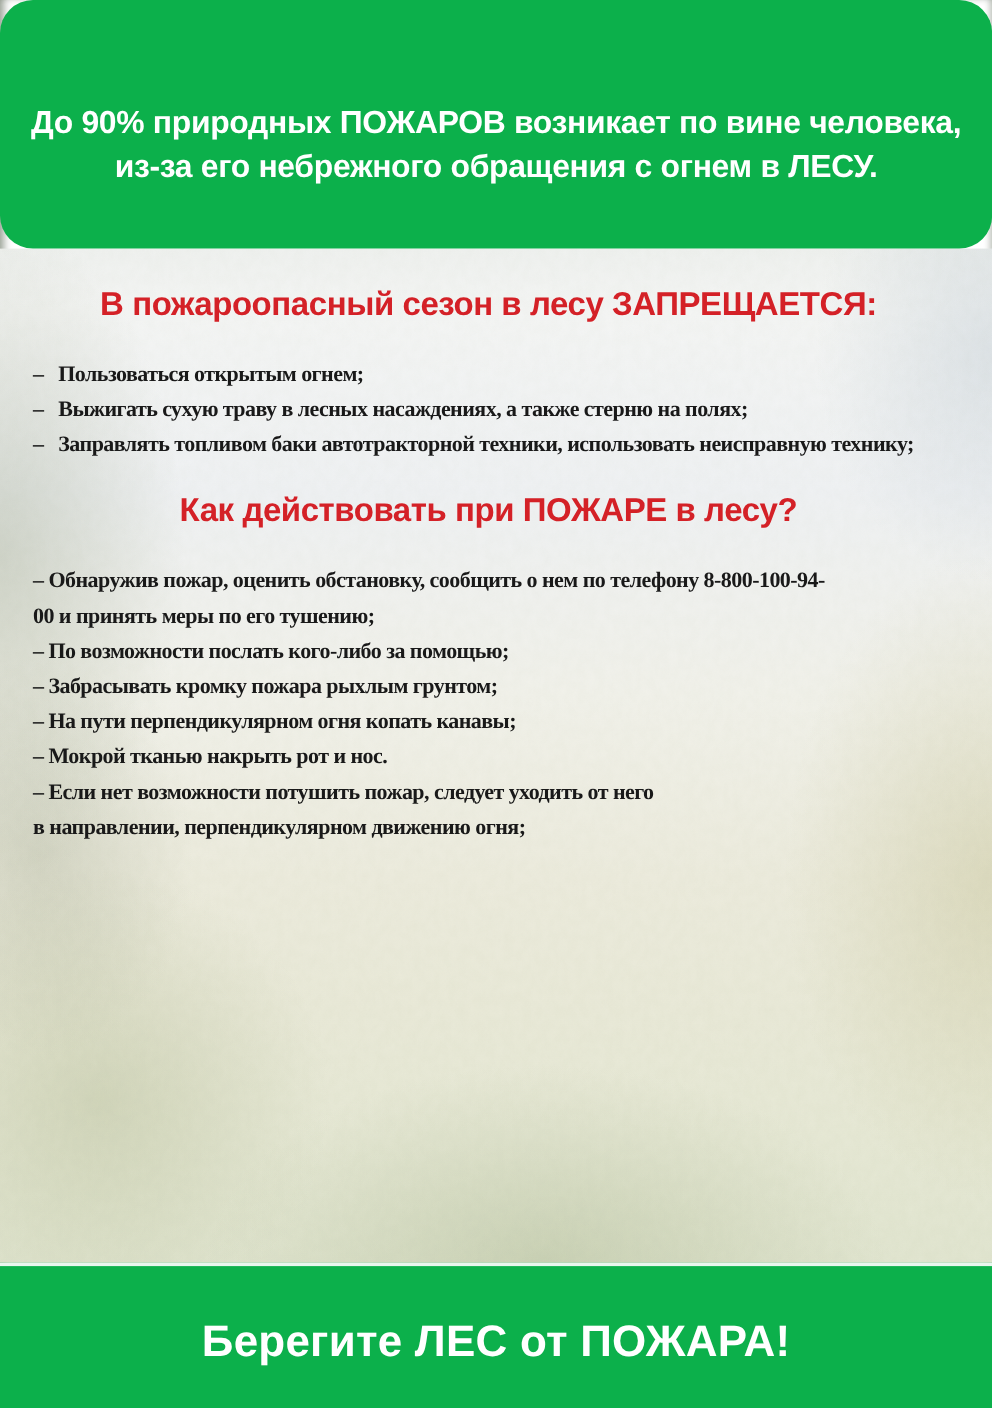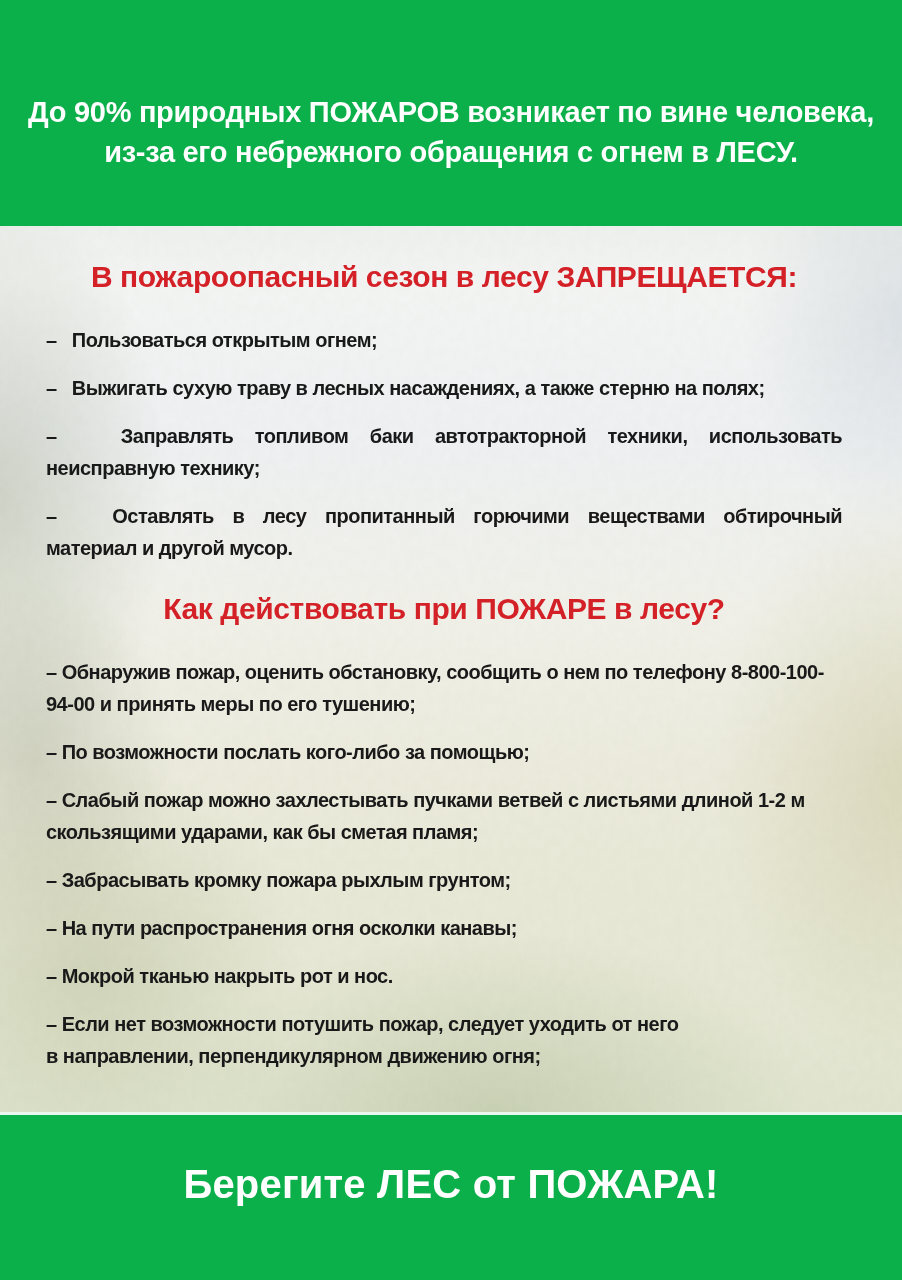--- a/index.html
+++ b/index.html
@@ -19,30 +19,30 @@
   
   .band {
     background: var(--band-green, #0cb04b);
     color: var(--band-text, #ffffff);
     text-align: center;
     box-sizing: border-box;
     flex: 0 0 auto;
     position: relative;
     z-index: 2;
   }
-  .band-top { height: 226px; padding-top: 92px; }
+  .band-top { height: 226px; padding-top: 92px; border-radius: 30px; }
   .band-title {
     margin: 0;
     font-size: 29px;
     line-height: 40px;
     font-weight: bold;
     letter-spacing: -0.3px;
   }
   .band-bottom {
-    height: 168px;
+    height: 132px;
     padding-top: 46px;
     border-top: 3px solid #e9f6ee;
   }
   .footer-title {
     margin: 0;
     font-size: 40px;
     line-height: 46px;
     font-weight: bold;
     letter-spacing: 0.2px;
   }
@@ -81,25 +81,26 @@
     color: var(--heading-red, #d42127);
     font-size: 30px;
     line-height: 38px;
     font-weight: bold;
     letter-spacing: -0.4px;
   }
   .h-prohibited { margin-top: 32px; }
   .h-actions   { margin-top: 26px; margin-bottom: 26px; }
   .list { margin-top: 28px; }
   .list p {
-    margin: 16px;
+    margin: 0;
     font-size: 20px;
     line-height: 32px;
     font-weight: bold;
     letter-spacing: -0.5px;
+    font-family: Liberation Serif, serif;
   }
   .list.justify p { text-align: justify; }
   .list.plain p  { text-align: left; }
 </style>
 </head>
 <body>
 
 <div class="poster">
 
   <header class="band band-top">
@@ -116,31 +117,29 @@
       <rect width="100%" height="100%" filter="url(#grain)"></rect>
     </svg>
 
     <div class="inner">
       <h2 class="red-heading h-prohibited">В пожароопасный сезон в лесу ЗАПРЕЩАЕТСЯ:</h2>
 
       <div class="list justify">
           <p>–&nbsp;&nbsp;&nbsp;Пользоваться открытым огнем;</p>
           <p>–&nbsp;&nbsp;&nbsp;Выжигать сухую траву в лесных насаждениях, а также стерню на полях;</p>
           <p>–&nbsp;&nbsp;&nbsp;Заправлять топливом баки автотракторной техники, использовать неисправную&nbsp;технику;</p>
-          <p>–&nbsp;&nbsp;&nbsp;Оставлять в лесу пропитанный горючими веществами обтирочный материал&nbsp;и&nbsp;другой&nbsp;мусор.</p>
         </div>
 
       <h2 class="red-heading h-actions">Как действовать при ПОЖАРЕ в лесу?</h2>
 
       <div class="list plain">
           <p>– Обнаружив пожар, оценить обстановку, сообщить о нем по телефону 8-800-100-94-00&nbsp;и&nbsp;принять&nbsp;меры&nbsp;по&nbsp;его&nbsp;тушению;</p>
           <p>– По возможности послать кого-либо за помощью;</p>
-          <p>– Слабый пожар можно захлестывать пучками ветвей с листьями длиной 1-2 м скользящими&nbsp;ударами,&nbsp;как&nbsp;бы&nbsp;сметая&nbsp;пламя;</p>
           <p>– Забрасывать кромку пожара рыхлым грунтом;</p>
-          <p>– На пути распространения огня осколки канавы;</p>
+          <p>– На пути перпендикулярном огня копать канавы;</p>
           <p>– Мокрой тканью накрыть рот и нос.</p>
           <p>– Если нет возможности потушить пожар, следует уходить от него в&nbsp;направлении,&nbsp;перпендикулярном&nbsp;движению&nbsp;огня;</p>
         </div>
     </div>
   </main>
 
   <footer class="band band-bottom">
     <p class="footer-title">Берегите ЛЕС от ПОЖАРА!</p>
   </footer>
 

